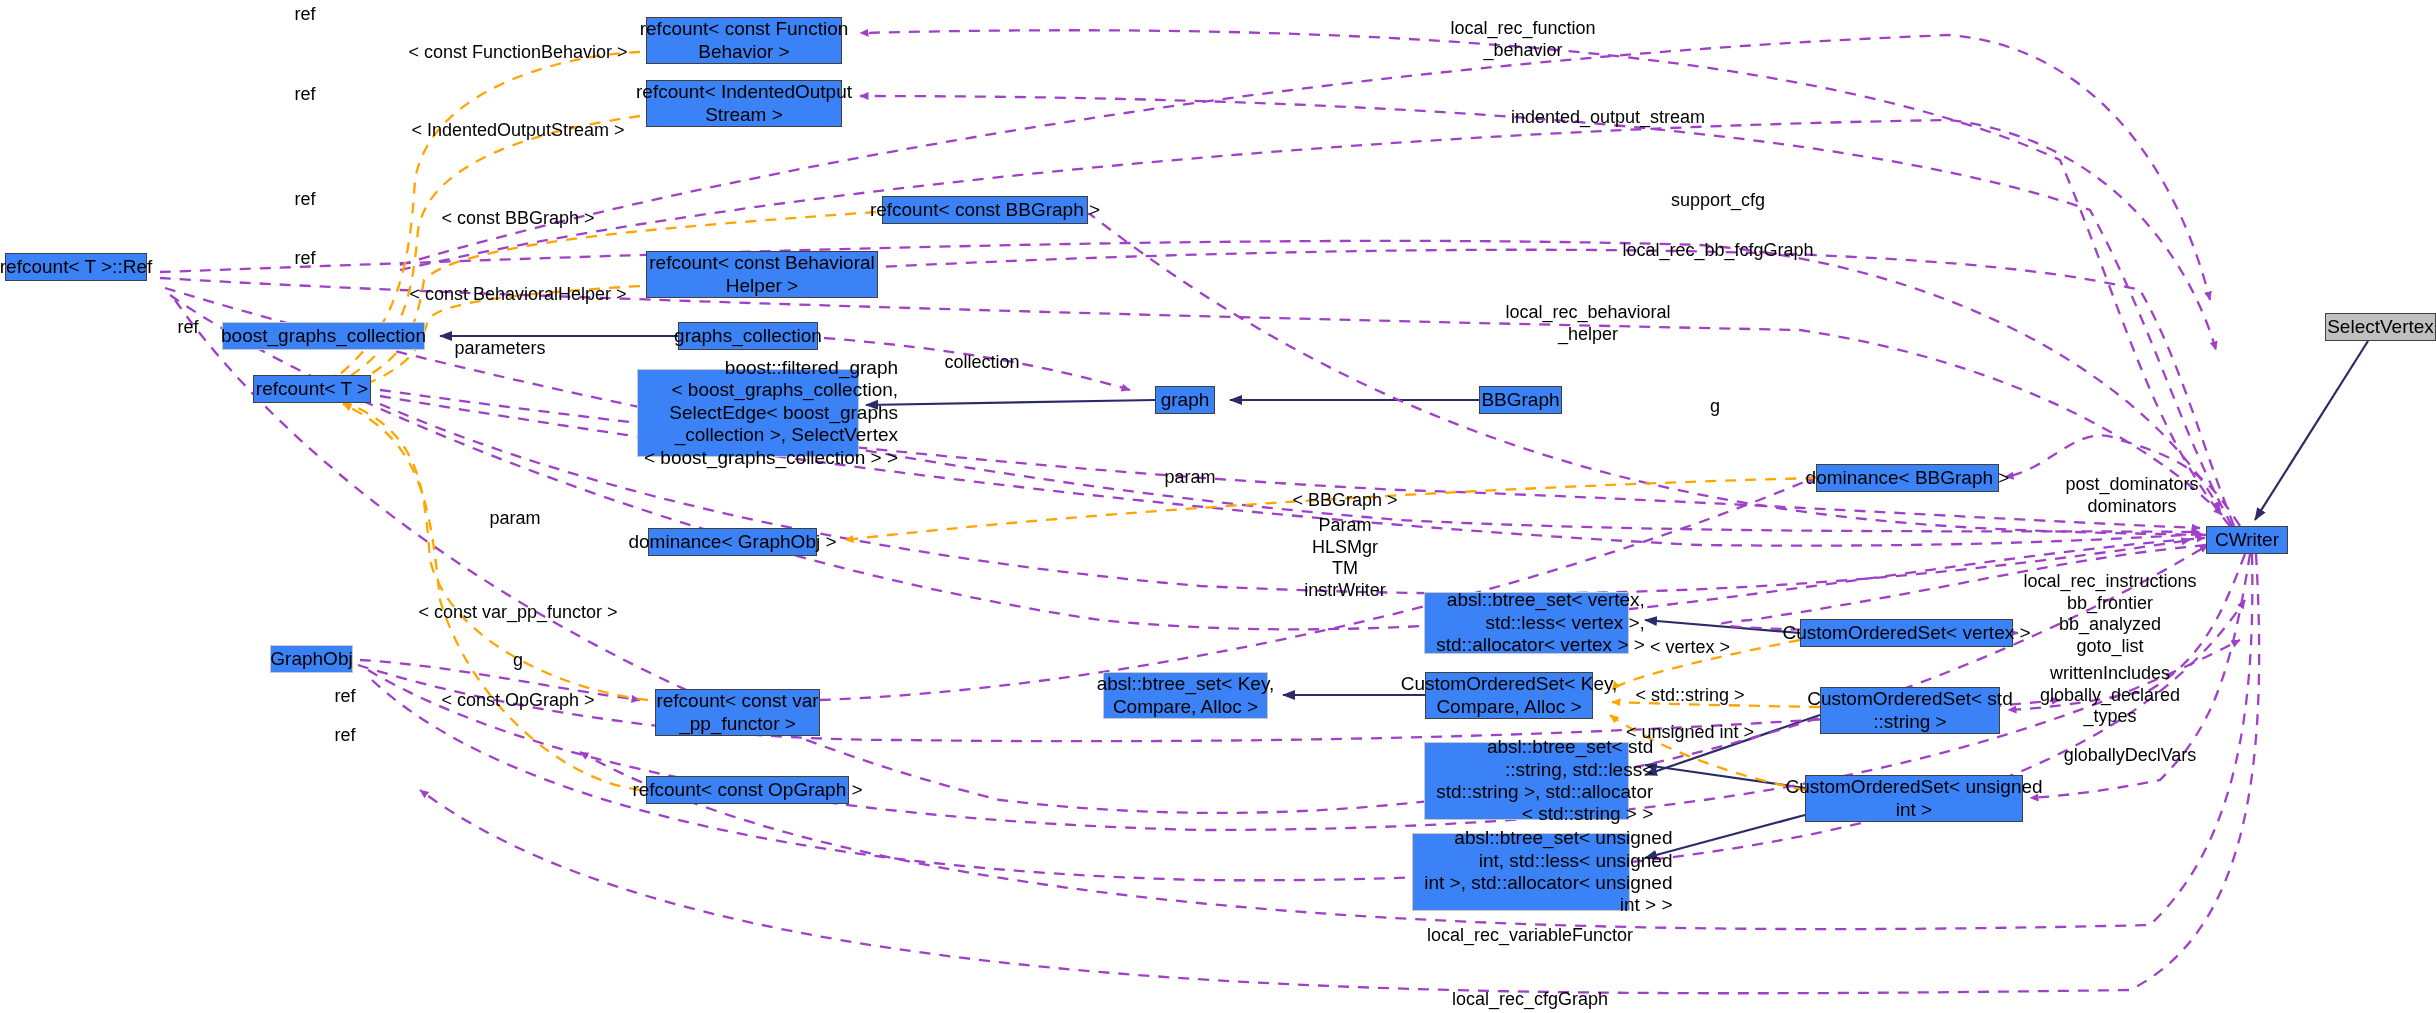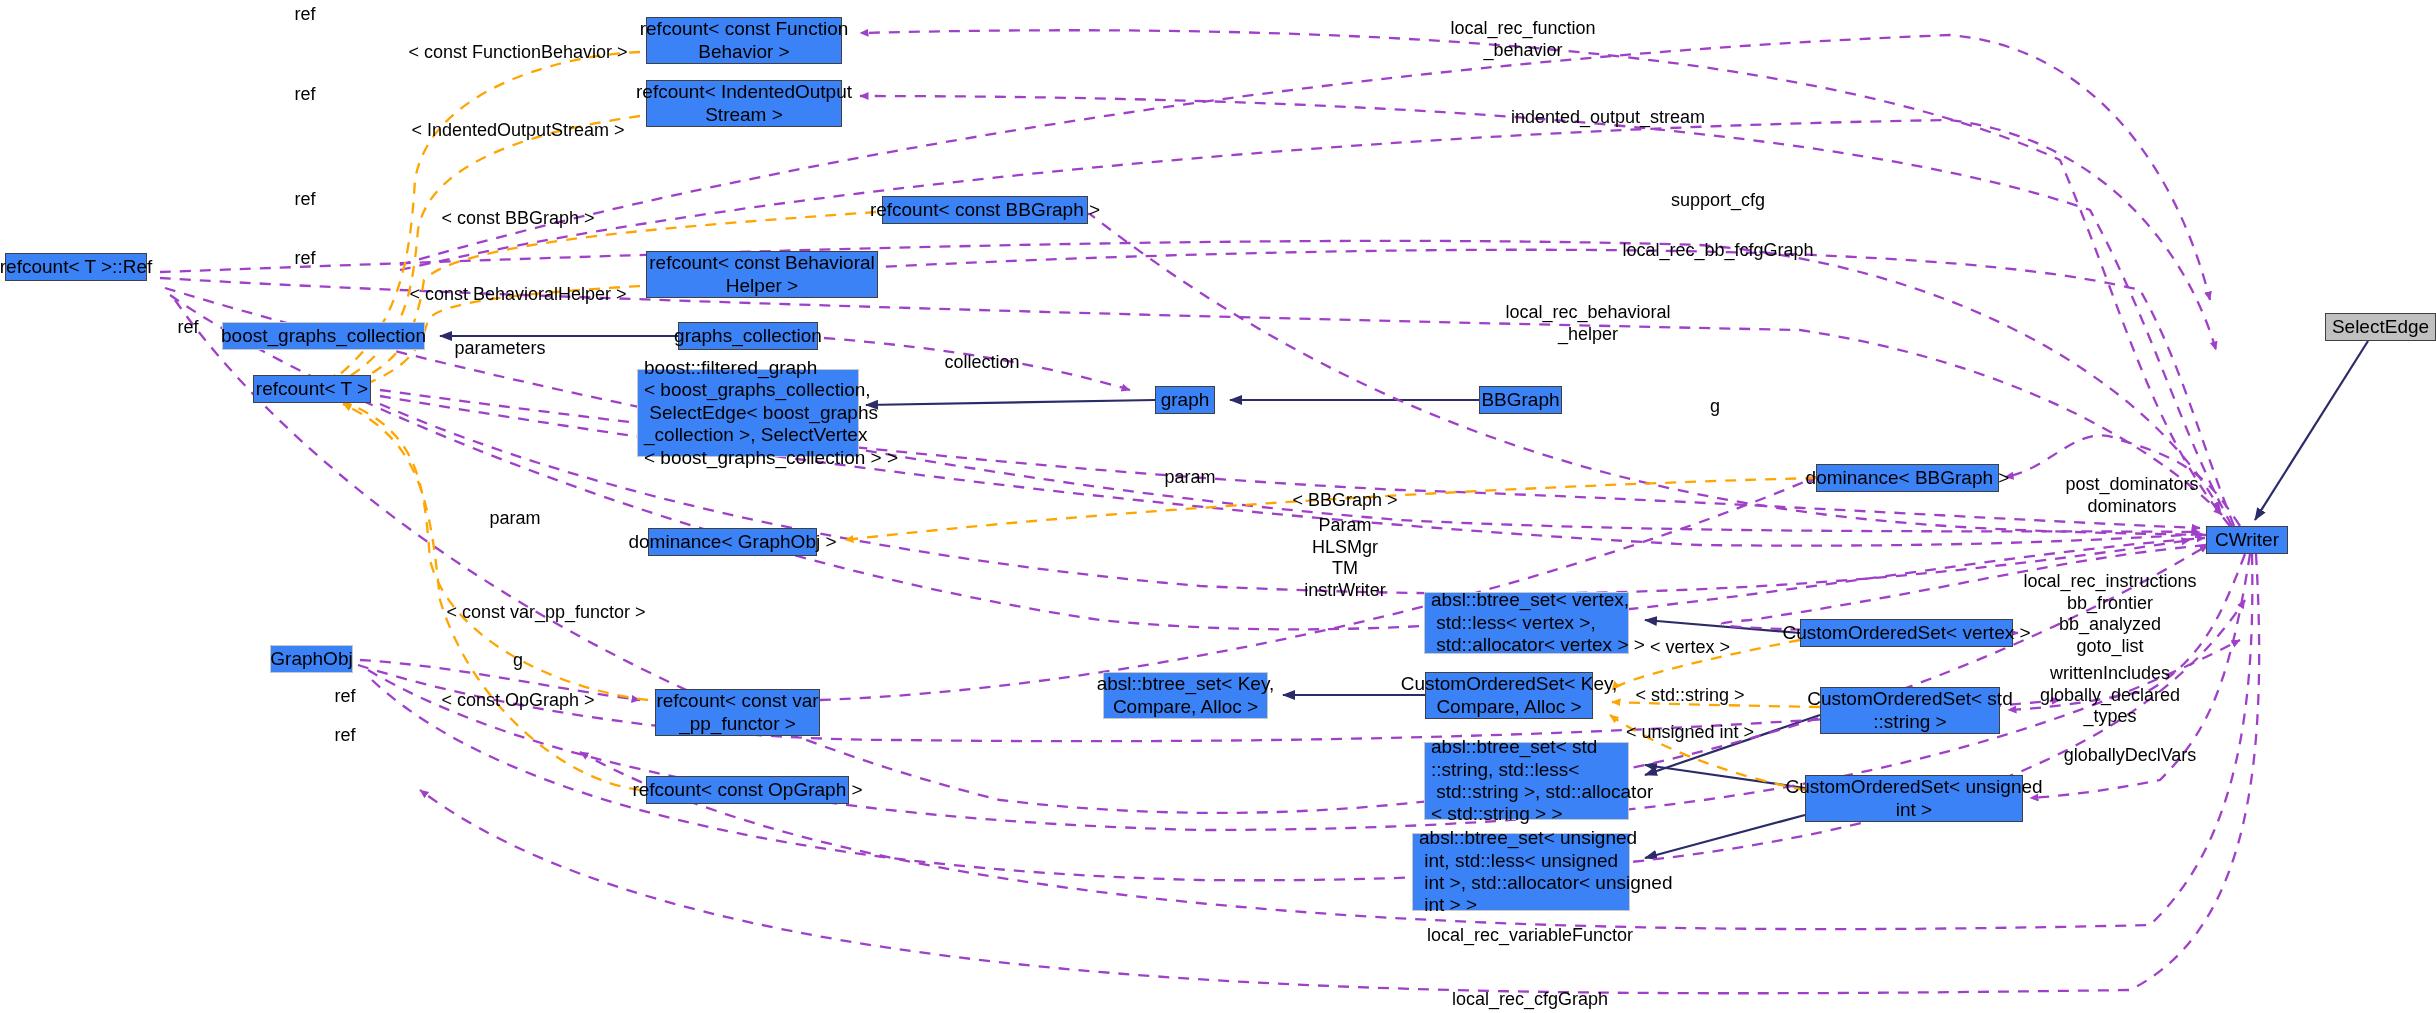--- a/index.html
+++ b/index.html
@@ -22,21 +22,21 @@
     line-height:1.18;
     text-align:center;
     display:flex;
     align-items:center;
     justify-content:center;
     padding:3px 6px;
     white-space:pre;
   }
   .node.light{border:1.6px solid #c8c8c8;}
   .node.grey{background:#c0c0c0;border:1.6px solid #404040;}
-  .node.lalign{justify-content:flex-start;text-align:left;}
+  .node.lalign{justify-content:flex-start;text-align:right;}
   .elabel{
     position:absolute;
     font-size:18px;
     color:#000000;
     line-height:1.2;
     text-align:center;
     white-space:pre;
     transform:translateX(-50%);
     pointer-events:none;
   }
@@ -153,21 +153,21 @@
 ::string, std::less&lt;
  std::string &gt;, std::allocator
 &lt; std::string &gt; &gt;</div>
       <div class="node" style="left: 1805px; top: 775px; width: 218px; height: 47px;">CustomOrderedSet&lt; unsigned
 int &gt;</div>
       <div class="node light lalign" style="left: 1412px; top: 833px; width: 218px; height: 78px;">absl::btree_set&lt; unsigned
  int, std::less&lt; unsigned
  int &gt;, std::allocator&lt; unsigned
  int &gt; &gt;</div>
       <div class="node" style="left: 2206px; top: 526px; width: 82px; height: 28px;">CWriter</div>
-      <div class="node grey" style="left: 2325px; top: 313px; width: 111px; height: 28px;">SelectEdge</div>
+      <div class="node grey" style="left: 2325px; top: 313px; width: 111px; height: 28px;">SelectVertex</div>
     </div>
   <div id="labels">
       <div class="elabel" style="left: 305px; top: 4px;">ref</div>
       <div class="elabel" style="left: 305px; top: 84px;">ref</div>
       <div class="elabel" style="left: 305px; top: 189px;">ref</div>
       <div class="elabel" style="left: 305px; top: 248px;">ref</div>
       <div class="elabel" style="left: 188px; top: 317px;">ref</div>
       <div class="elabel" style="left: 345px; top: 686px;">ref</div>
       <div class="elabel" style="left: 345px; top: 725px;">ref</div>
       <div class="elabel" style="left: 518px; top: 42px;">&lt; const FunctionBehavior &gt;</div>
@@ -177,21 +177,21 @@
       <div class="elabel" style="left: 500px; top: 338px;">parameters</div>
       <div class="elabel" style="left: 982px; top: 352px;">collection</div>
       <div class="elabel" style="left: 1715px; top: 396px;">g</div>
       <div class="elabel" style="left: 1190px; top: 467px;">param</div>
       <div class="elabel" style="left: 515px; top: 508px;">param</div>
       <div class="elabel" style="left: 1345px; top: 490px;">&lt; BBGraph &gt;</div>
       <div class="elabel" style="left: 1345px; top: 515px;">Param
 HLSMgr
 TM
 instrWriter</div>
-      <div class="elabel" style="left: 518px; top: 602px; margin-left: 28px;">&lt; const var_pp_functor &gt;</div>
+      <div class="elabel" style="left: 518px; top: 602px;">&lt; const var_pp_functor &gt;</div>
       <div class="elabel" style="left: 518px; top: 650px;">g</div>
       <div class="elabel" style="left: 518px; top: 690px;">&lt; const OpGraph &gt;</div>
       <div class="elabel" style="left: 1690px; top: 637px;">&lt; vertex &gt;</div>
       <div class="elabel" style="left: 1690px; top: 685px;">&lt; std::string &gt;</div>
       <div class="elabel" style="left: 1690px; top: 722px;">&lt; unsigned int &gt;</div>
       <div class="elabel" style="left: 1523px; top: 18px;">local_rec_function
 _behavior</div>
       <div class="elabel" style="left: 1608px; top: 107px;">indented_output_stream</div>
       <div class="elabel" style="left: 1718px; top: 190px;">support_cfg</div>
       <div class="elabel" style="left: 1718px; top: 240px;">local_rec_bb_fcfgGraph</div>

